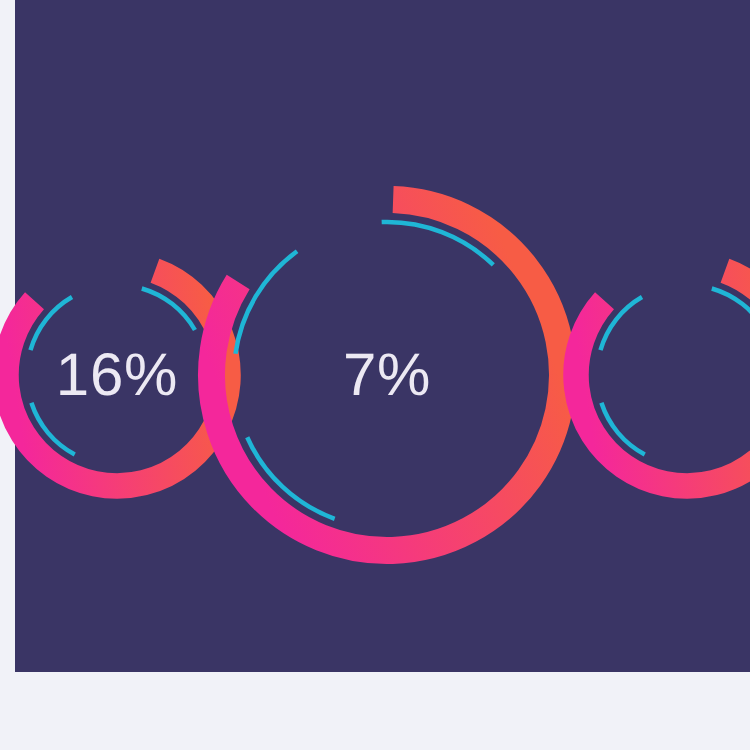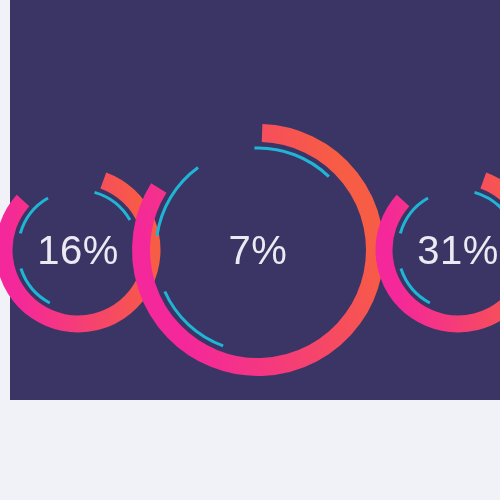--- a/index.html
+++ b/index.html
@@ -3,21 +3,21 @@
 <meta charset="utf-8">
 <title>Gauge Dashboard</title>
 <style>
   html,body{margin:0;padding:0;}
   body{
     width:500px;height:500px;overflow:hidden;
     background:#f1f2f8;
     font-family:"Liberation Sans", sans-serif;
   }
   #stage{
-    position:relative;width:500px;height:400px;overflow:hidden;
+    position:relative;width:500px;height:448px;overflow:hidden;
     background:#f1f2f8;
   }
   .panel{
     position:absolute;
     left:10px;top:0;right:0;bottom:0;
     background:#3a3565;
   }
   .gauges{
     position:absolute;inset:0;
   }
@@ -85,16 +85,15 @@
             <linearGradient id="grad-2" gradientUnits="userSpaceOnUse" x1="161.1" y1="60.0" x2="24.6" y2="81.6">
               <stop offset="0%" stop-color="#f75c45"></stop>
               <stop offset="100%" stop-color="#f4279b"></stop>
             </linearGradient>
           </defs>
           <path d="M 122.31 27.46 A 74 74 0 1 1 42.01 47.48" fill="none" stroke="url(#grad-2)" stroke-width="17" stroke-linecap="butt"></path>
           <path d="M 113.54 39.32 A 60 60 0 0 1 148.96 67.00" fill="none" stroke="#1fb6d6" stroke-width="3" stroke-linecap="butt"></path>
           <path d="M 68.83 149.98 A 60 60 0 0 1 39.94 115.54" fill="none" stroke="#1fb6d6" stroke-width="3" stroke-linecap="butt"></path>
           <path d="M 39.32 80.46 A 60 60 0 0 1 67.00 45.04" fill="none" stroke="#1fb6d6" stroke-width="3" stroke-linecap="butt"></path>
         </svg>
-        <div class="gauge-label">31%</div>
       </div>
     </div>
 </div>
 
 </body></html>

